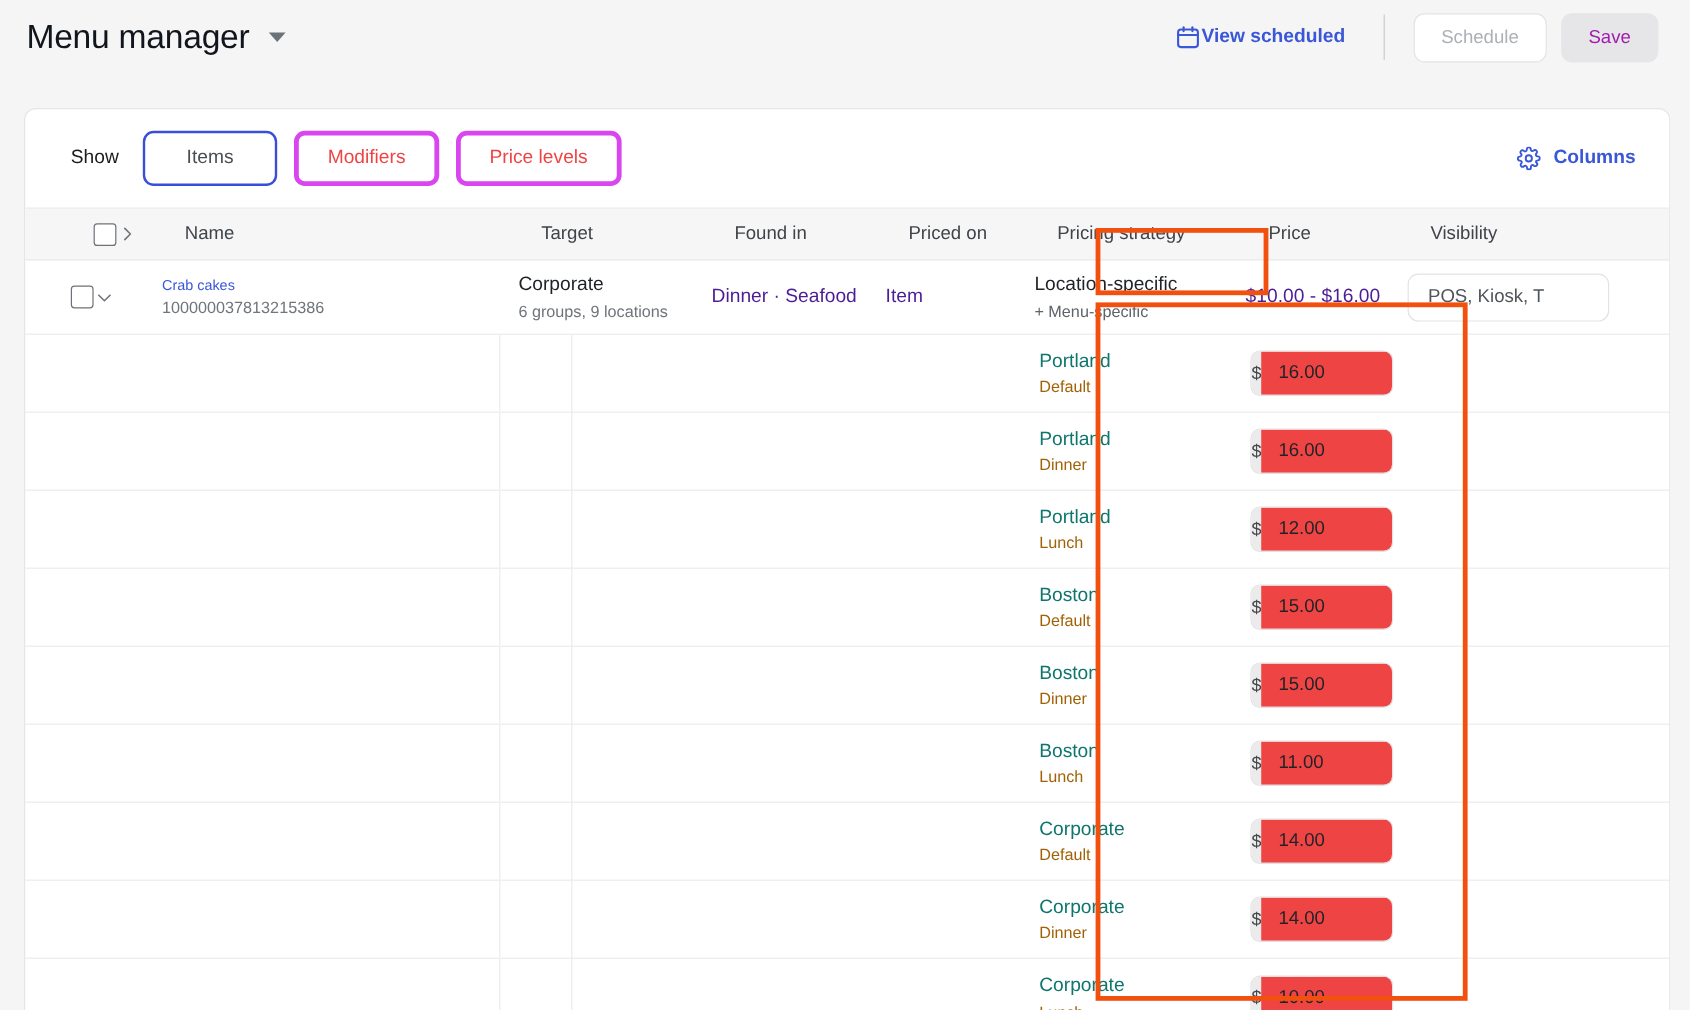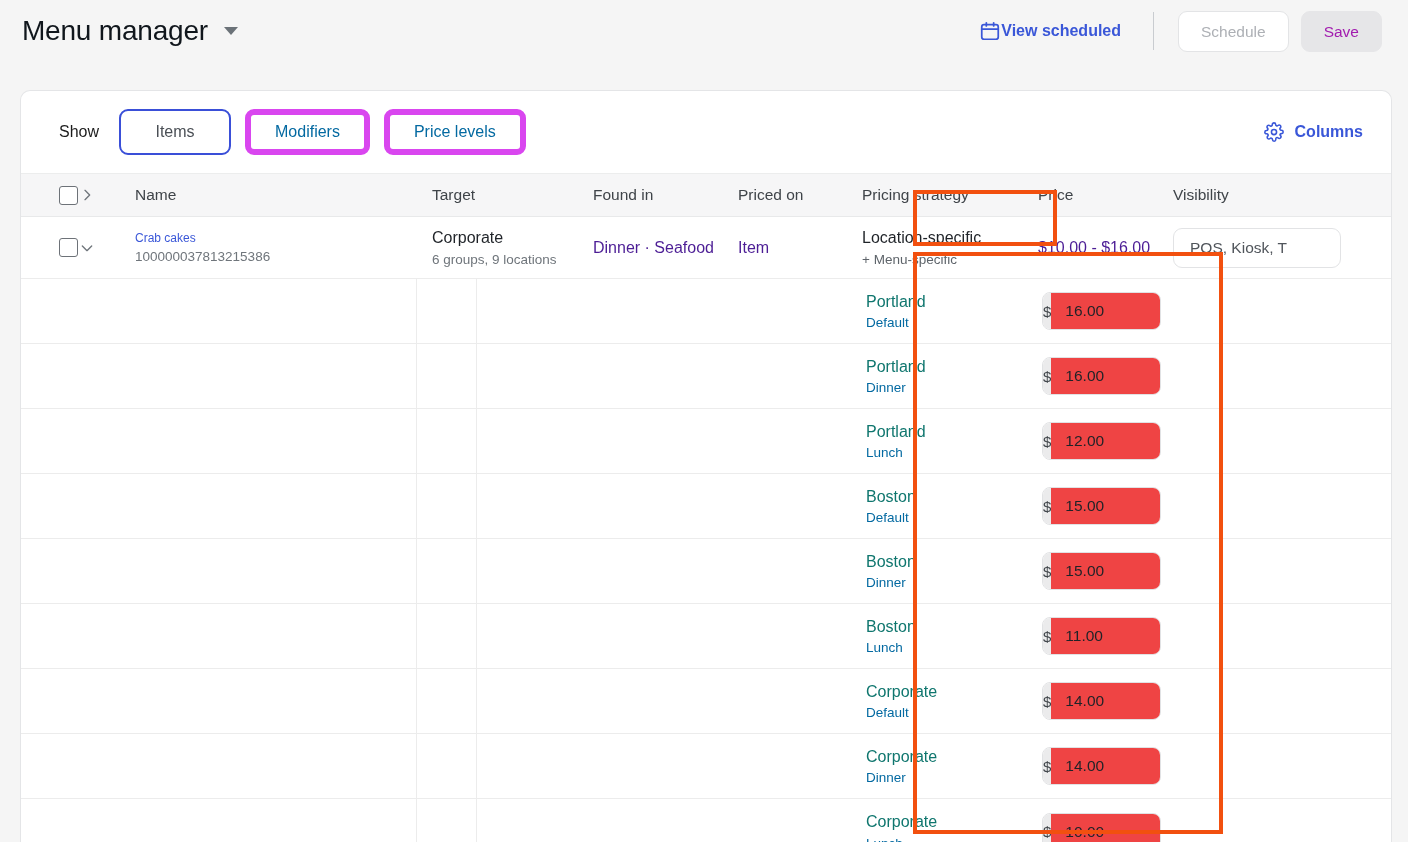--- a/index.html
+++ b/index.html
@@ -97,24 +97,24 @@
   .show-label {
     font-size: 16px;
     color: #1c1c1c;
     margin-right: 20px;
   }
   .seg {
     height: 46px;
     min-width: 110px;
     padding: 0 24px;
     background: #fff;
-    border: 6px solid #d946ef;
+    border: 4px solid #d946ef;
     border-radius: 9px;
     font-size: 16px;
-    color: #0369a1;
+    color: #ef4444;
     margin-right: 14px;
     cursor: pointer;
     font-family: inherit;
   }
   .seg.active {
     border: 2px solid #3a4fd8;
     color: #4a4f55;
     min-width: 112px;
   }
   .columns-btn {
@@ -131,20 +131,21 @@
   .tbl { position: relative; width: 100%; }
   .thead {
     height: 44px;
     background: #f6f6f7;
     border-top: 1px solid #eceded;
     border-bottom: 1px solid #e8e9ea;
     display: flex;
     align-items: center;
     font-size: 15.5px;
     color: #3f4449;
+    justify-content: center;
   }
   .cell { flex: none; }
   .c-check   { width: 58px; padding-left: 38px; }
   .c-exp     { width: 56px; }
   .c-name    { width: 281px; }
   .c-target  { width: 177px; padding-left: 16px; }
   .c-found   { width: 145px; }
   .c-priced  { width: 124px; }
   .c-strat   { width: 176px; }
   .c-price   { width: 135px; }
@@ -213,21 +214,21 @@
     border-bottom: 1px solid #ececec;
   }
   .prow:last-child { border-bottom: none; }
   .p-blank-left  { width: 395px; }
   .p-divider     { width: 1px; align-self: stretch; background: #ececec; }
   .p-blank-mid   { width: 449px; }
   .p-loc         { width: 176px; }
   .p-input       { width: 135px; }
 
   .loc-main { font-size: 16px; color: #0f766e; line-height: 1.2; }
-  .loc-sub  { font-size: 13.5px; color: #0369a1; margin-top: 4px; }
+  .loc-sub  { font-size: 13.5px; color: #a16207; margin-top: 4px; }
 
   .money {
     display: flex;
     height: 38px;
     width: 119px;
     border: 1px solid #e1e2e4;
     border-radius: 8px;
     overflow: hidden;
     background: #fff;
   }

